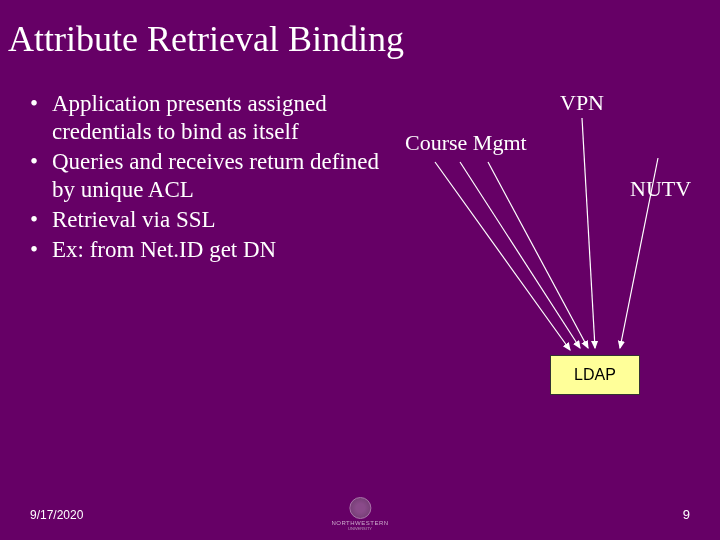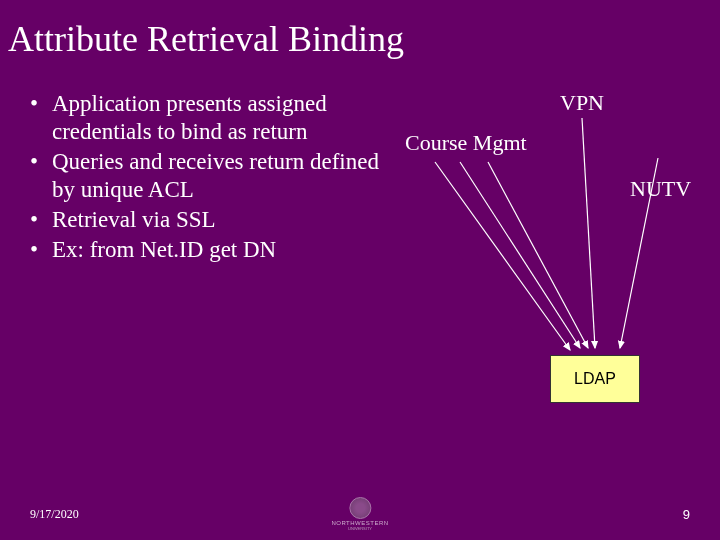--- a/index.html
+++ b/index.html
@@ -58,21 +58,21 @@
     text-align: center;
   }
   .lbl-vpn { left: 180px; top: 0; }
   .lbl-course { left: 25px; top: 40px; }
   .lbl-nutv { left: 250px; top: 38px; margin-top: 48px; }
   .ldap-box {
     position: absolute;
     left: 170px;
     top: 265px;
     width: 90px;
-    height: 48px;
+    height: 40px;
     background: #ffff99;
     border: 1px solid #333;
     color: #000;
     font-family: Arial, sans-serif;
     font-size: 16px;
     text-align: center;
     display: flex;
     flex-direction: column;
     justify-content: center;
     line-height: 1.15;
@@ -88,21 +88,21 @@
     position: absolute;
     bottom: 18px;
     left: 0;
     width: 100%;
     display: flex;
     align-items: center;
     justify-content: space-between;
     padding: 0 30px;
   }
   .footer-date {
-    font-family: Liberation Serif, serif;
+    font-family: Liberation Sans, sans-serif;
     font-size: 12px;
     color: #ffffff;
   }
   .footer-center {
     position: absolute;
     left: 50%;
     transform: translateX(-50%);
     text-align: center;
   }
   .footer-center-text {
@@ -143,21 +143,21 @@
   }
 </style>
 </head>
 <body>
 
 <h1 class="title">Attribute Retrieval Binding</h1>
 
 <div class="content">
   <div class="bullets">
     <ul>
-      <li>Application presents assigned credentials to bind as return</li>
+      <li>Application presents assigned credentials to bind as itself</li>
       <li>Queries and receives return defined by unique ACL</li>
       <li>Retrieval via SSL</li>
       <li>Ex: from Net.ID get DN</li>
     </ul>
   </div>
 </div>
 
 <div class="diagram">
   <div class="diagram-label lbl-vpn">VPN</div>
   <div class="diagram-label lbl-course">Course Mgmt</div>

